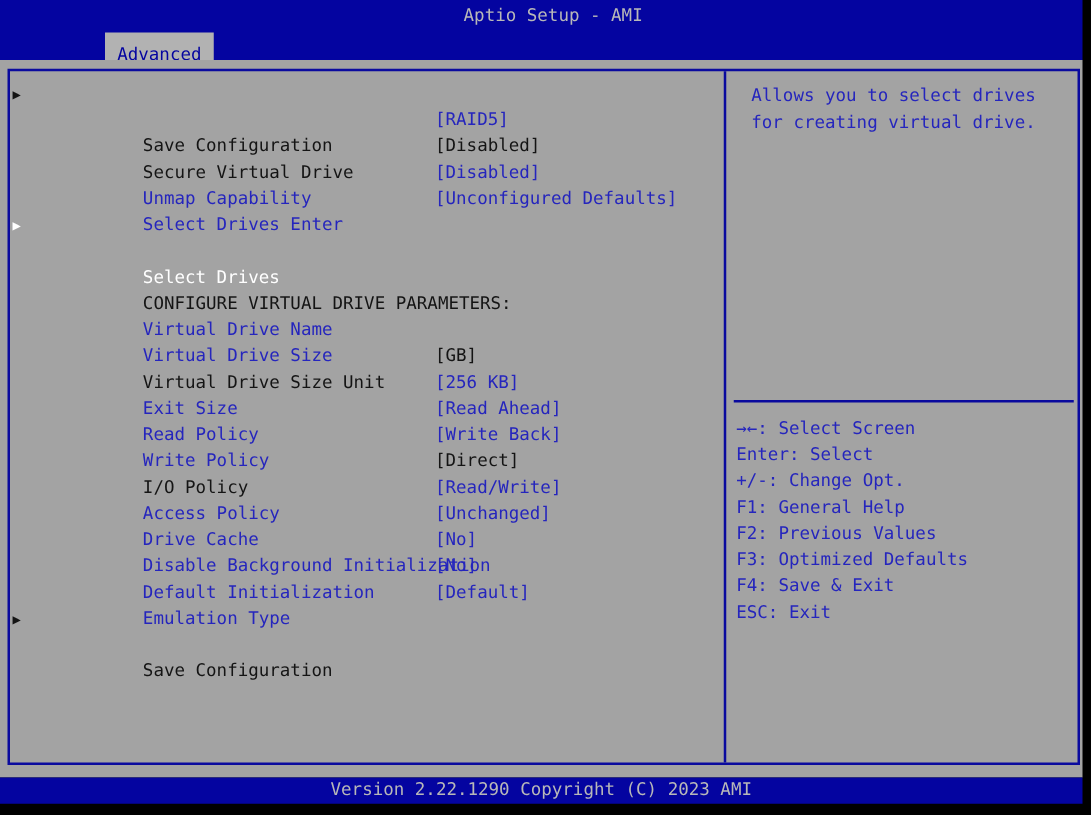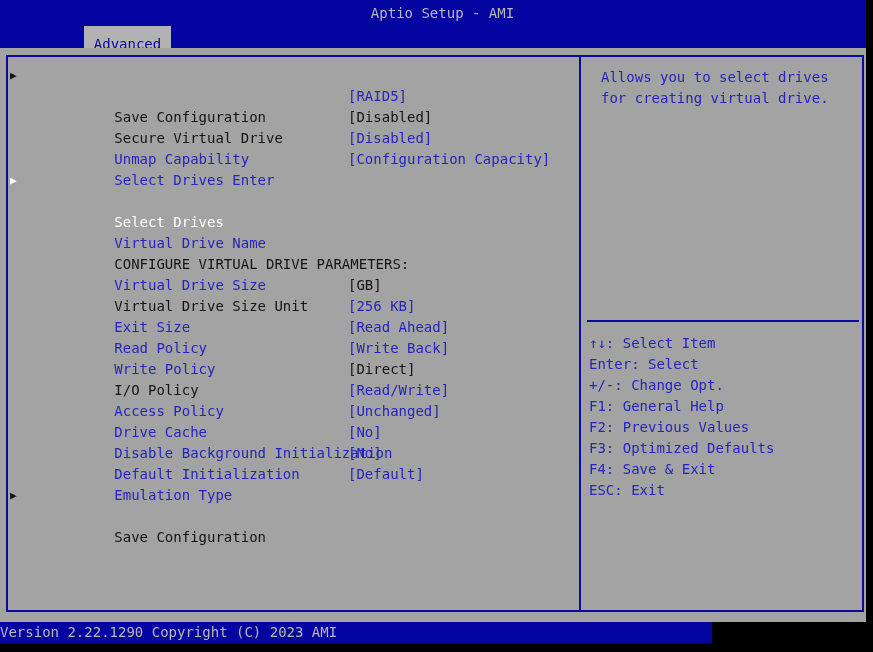--- a/index.html
+++ b/index.html
@@ -41,22 +41,22 @@
   .c-dark{color:var(--text-dark);}
   .c-white{color:var(--text-white);}
   .spacer{height:21px;}
   .help-text{
     padding:10px 20px;color:var(--text-blue);line-height:21px;width:100%;
   }
   .help-divider{position:absolute;left:6px;right:3px;top:263px;height:2px;background:var(--border-blue);}
   .legend{position:absolute;left:8px;top:276px;right:2px;color:var(--text-blue);}
   .legend-row{height:21px;line-height:21px;white-space:pre;}
   .footer{
-    position:absolute;left:0;top:622px;width:712px;height:21px;background:var(--header-blue);
-    color:var(--text-light);text-align:left;line-height:21px;
+    position:absolute;left:0;top:622px;width:866px;height:21px;background:var(--header-blue);
+    color:var(--text-light);text-align:center;line-height:21px;
   }
 </style>
 </head>
 <body>
 
 <div class="screen">
 
   <div class="header">
     <div class="title">Aptio Setup - AMI</div>
     <div class="tab">
@@ -83,36 +83,36 @@
           <span class="value">[Disabled]</span>
         </div>
 
         <div class="row c-blue">
           <span class="label">Unmap Capability</span>
           <span class="value">[Disabled]</span>
         </div>
 
         <div class="row c-blue">
           <span class="label">Select Drives Enter</span>
-          <span class="value">[Configuration Capacity]</span>
+          <span class="value">[Unconfigured Defaults]</span>
         </div>
 
         <div class="row c-white">
           <span class="arrow">▶</span>
           <span class="label">Select Drives</span>
         </div>
 
         <div class="spacer"></div>
 
+        <div class="row c-dark">
+          <span class="label">CONFIGURE VIRTUAL DRIVE PARAMETERS:</span>
+        </div>
+
         <div class="row c-blue">
           <span class="label">Virtual Drive Name</span>
-        </div>
-
-        <div class="row c-dark">
-          <span class="label">CONFIGURE VIRTUAL DRIVE PARAMETERS:</span>
         </div>
 
         <div class="row c-blue">
           <span class="label">Virtual Drive Size</span>
         </div>
 
         <div class="row c-dark">
           <span class="label">Virtual Drive Size Unit</span>
           <span class="value">[GB]</span>
         </div>
@@ -166,21 +166,21 @@
           <span class="arrow">▶</span>
           <span class="label">Save Configuration</span>
         </div>
 
       </div>
 
       <div class="panel-right">
         <div class="help-text">Allows you to select drives for creating virtual drive.</div>
         <div class="help-divider"></div>
         <div class="legend">
-          <div class="legend-row">↑↓: Select Item</div>
+          <div class="legend-row">→←: Select Screen</div>
           <div class="legend-row">Enter: Select</div>
           <div class="legend-row">+/-: Change Opt.</div>
           <div class="legend-row">F1: General Help</div>
           <div class="legend-row">F2: Previous Values</div>
           <div class="legend-row">F3: Optimized Defaults</div>
           <div class="legend-row">F4: Save &amp; Exit</div>
           <div class="legend-row">ESC: Exit</div>
         </div>
       </div>
 

